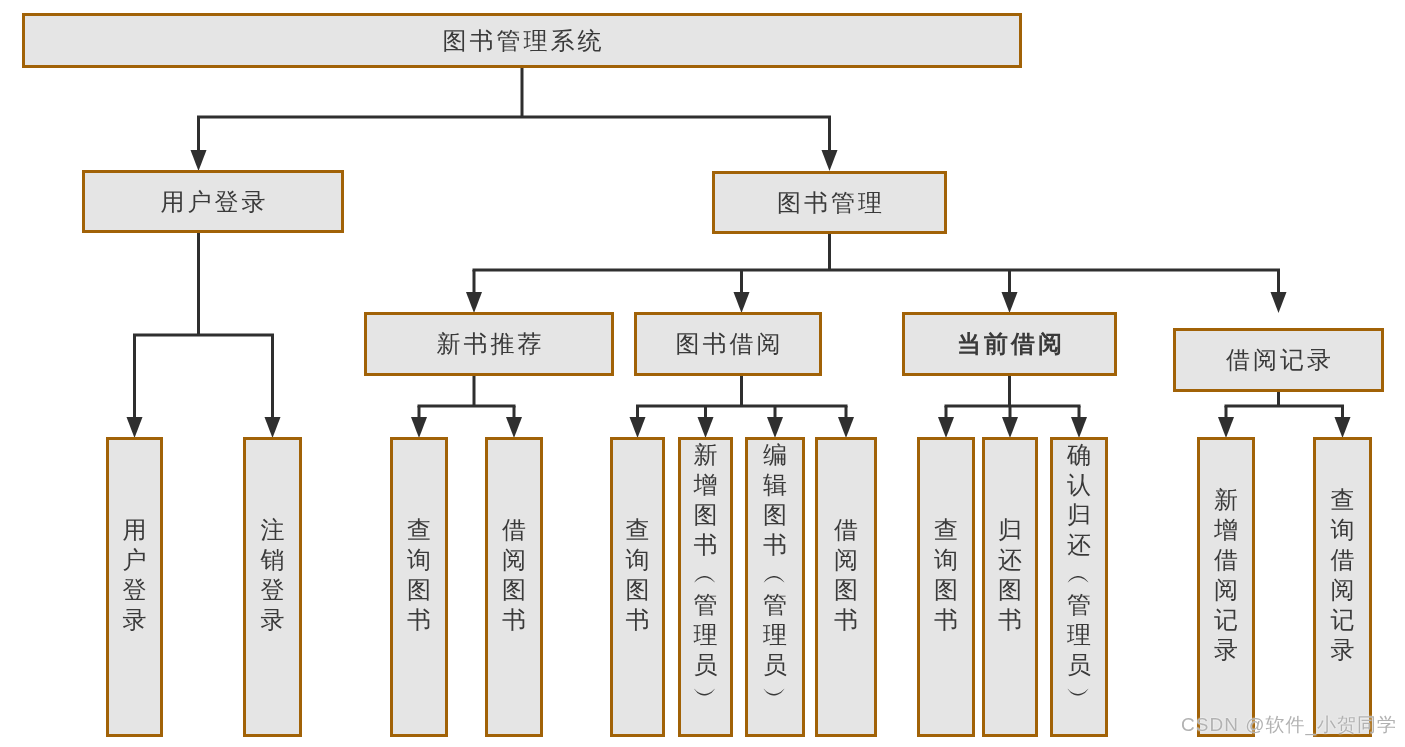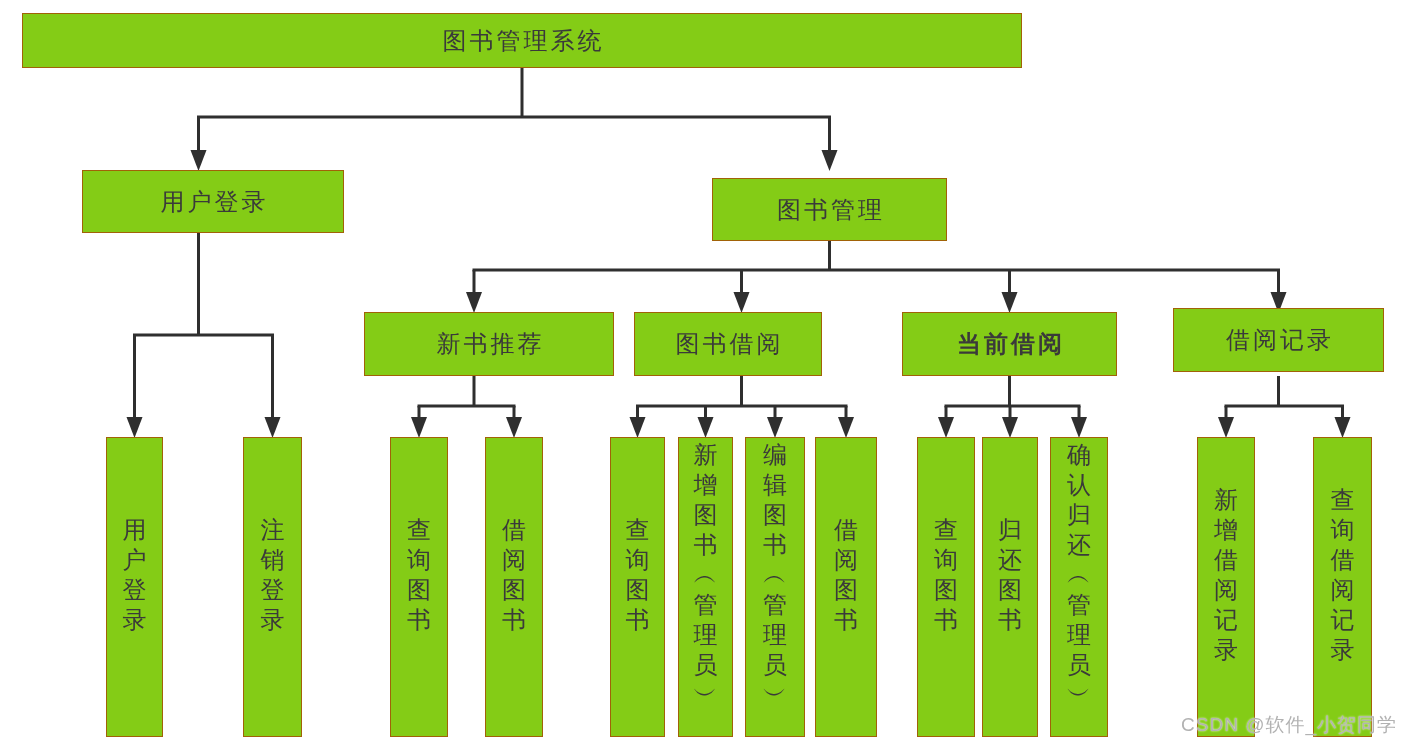--- a/index.html
+++ b/index.html
@@ -20,22 +20,22 @@
   #connector-layer {
     position: absolute;
     left: 0; top: 0;
     width: 1405px;
     height: 747px;
     z-index: 1;
   }
   .node {
     position: absolute;
     box-sizing: border-box;
-    background: #84cc16;
-    border: 1px solid #a16207;
+    background: #e5e5e5;
+    border: 3px solid #a16207;
     display: flex;
     align-items: center;
     justify-content: center;
     z-index: 2;
   }
   .node .label-h {
     font-size: 24px;
     color: #3a3a3a;
     letter-spacing: 3px;
     white-space: nowrap;
@@ -125,33 +125,33 @@
       <line x1="1342.5" y1="406" x2="1342.5" y2="420" stroke="#2f2f2f" stroke-width="3"></line>
       <polygon points="1334.5,417 1350.5,417 1342.5,438" fill="#2f2f2f"></polygon>
     </svg>
   <div id="node-layer">
       <div class="node" style="left: 22px; top: 13px; width: 1000px; height: 55px;">
         <div class="label-h">图书管理系统</div>
       </div>
       <div class="node" style="left: 82px; top: 170px; width: 262px; height: 63px;">
         <div class="label-h">用户登录</div>
       </div>
-      <div class="node" style="left: 712px; top: 178px; width: 235px; height: 63px;">
+      <div class="node" style="left: 712px; top: 171px; width: 235px; height: 63px;">
         <div class="label-h">图书管理</div>
       </div>
       <div class="node" style="left: 364px; top: 312px; width: 250px; height: 64px;">
         <div class="label-h">新书推荐</div>
       </div>
       <div class="node" style="left: 634px; top: 312px; width: 188px; height: 64px;">
         <div class="label-h">图书借阅</div>
       </div>
       <div class="node" style="left: 902px; top: 312px; width: 215px; height: 64px; font-weight: bold;">
         <div class="label-h">当前借阅</div>
       </div>
-      <div class="node" style="left: 1173px; top: 308px; width: 211px; height: 64px; text-align: right;">
+      <div class="node" style="left: 1173px; top: 328px; width: 211px; height: 64px; text-align: right;">
         <div class="label-h">借阅记录</div>
       </div>
       <div class="node" style="left: 106px; top: 437px; width: 57px; height: 300px;">
         <div class="label-v">
           <span>用</span>
           <span>户</span>
           <span>登</span>
           <span>录</span>
         </div>
       </div>

